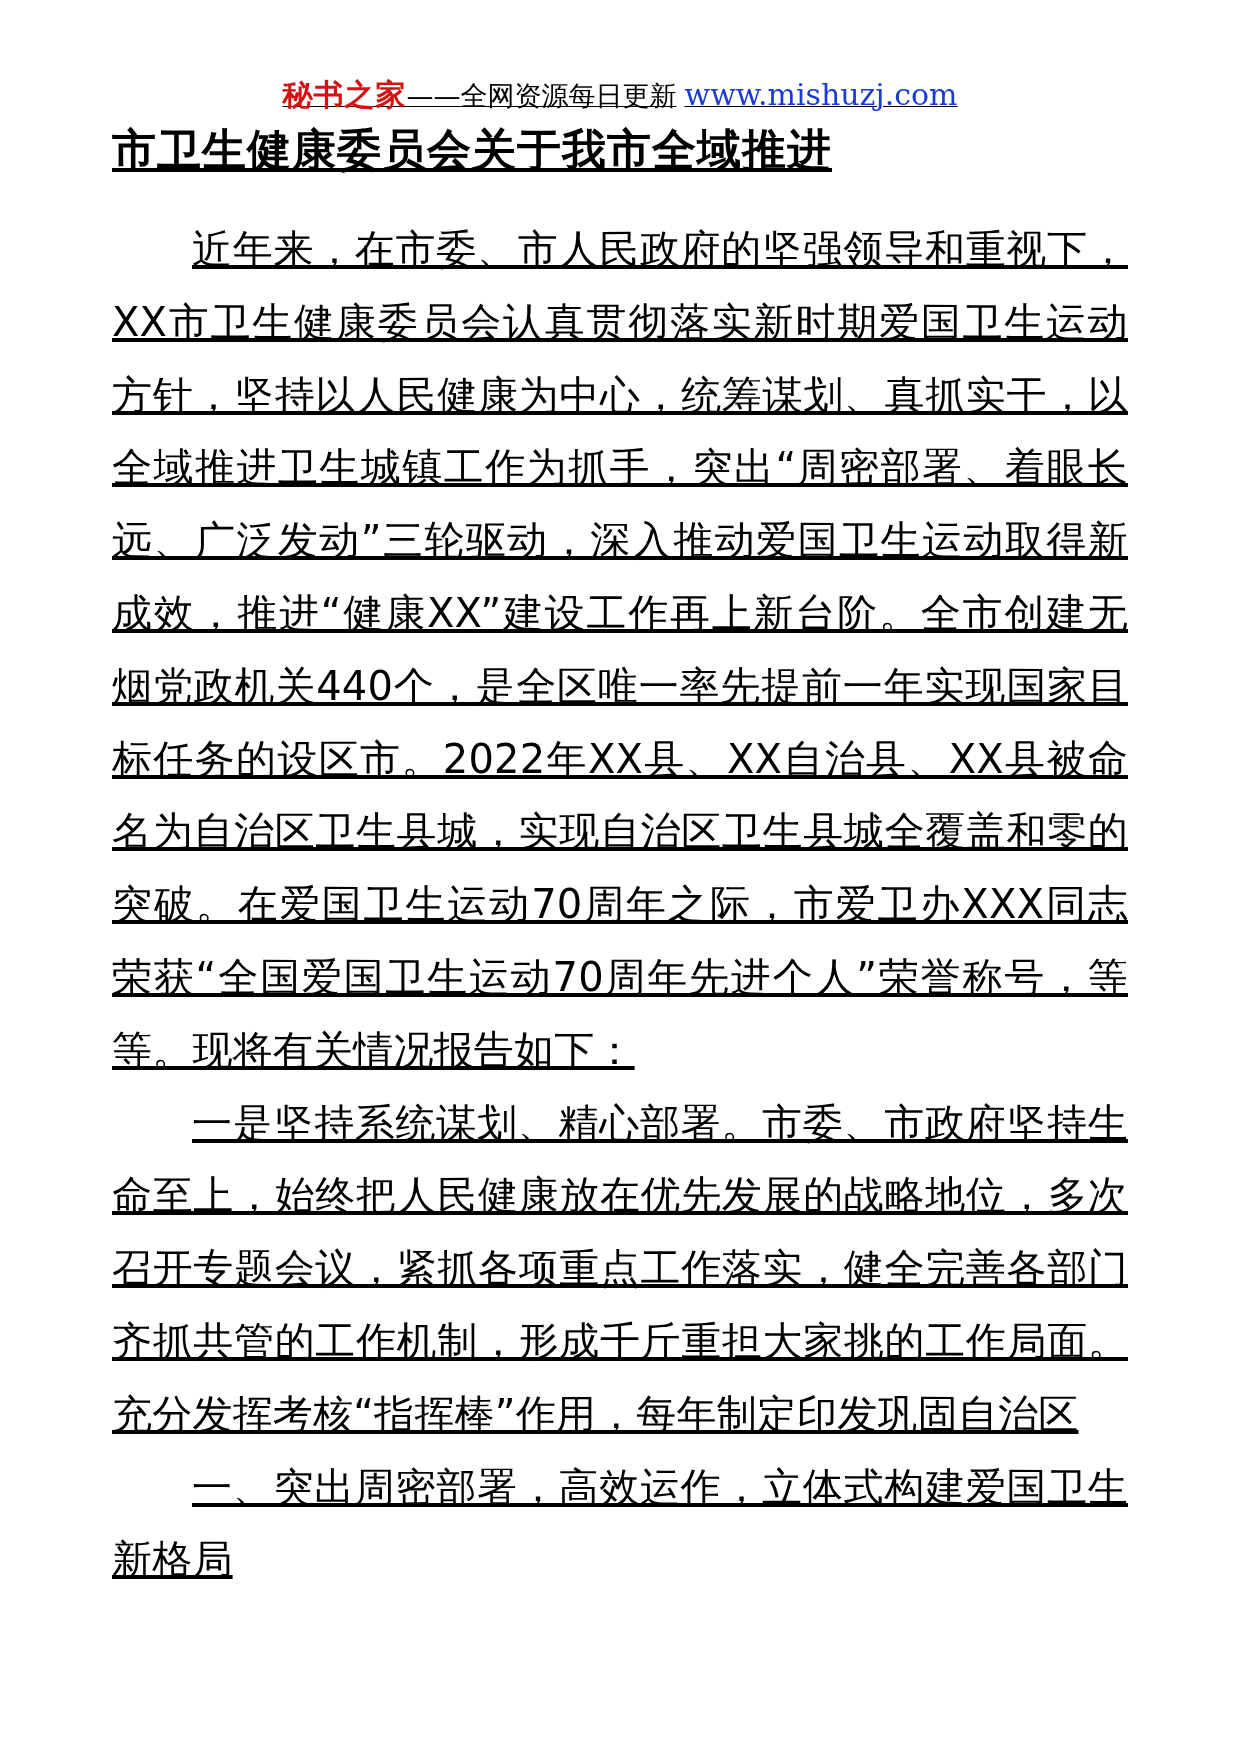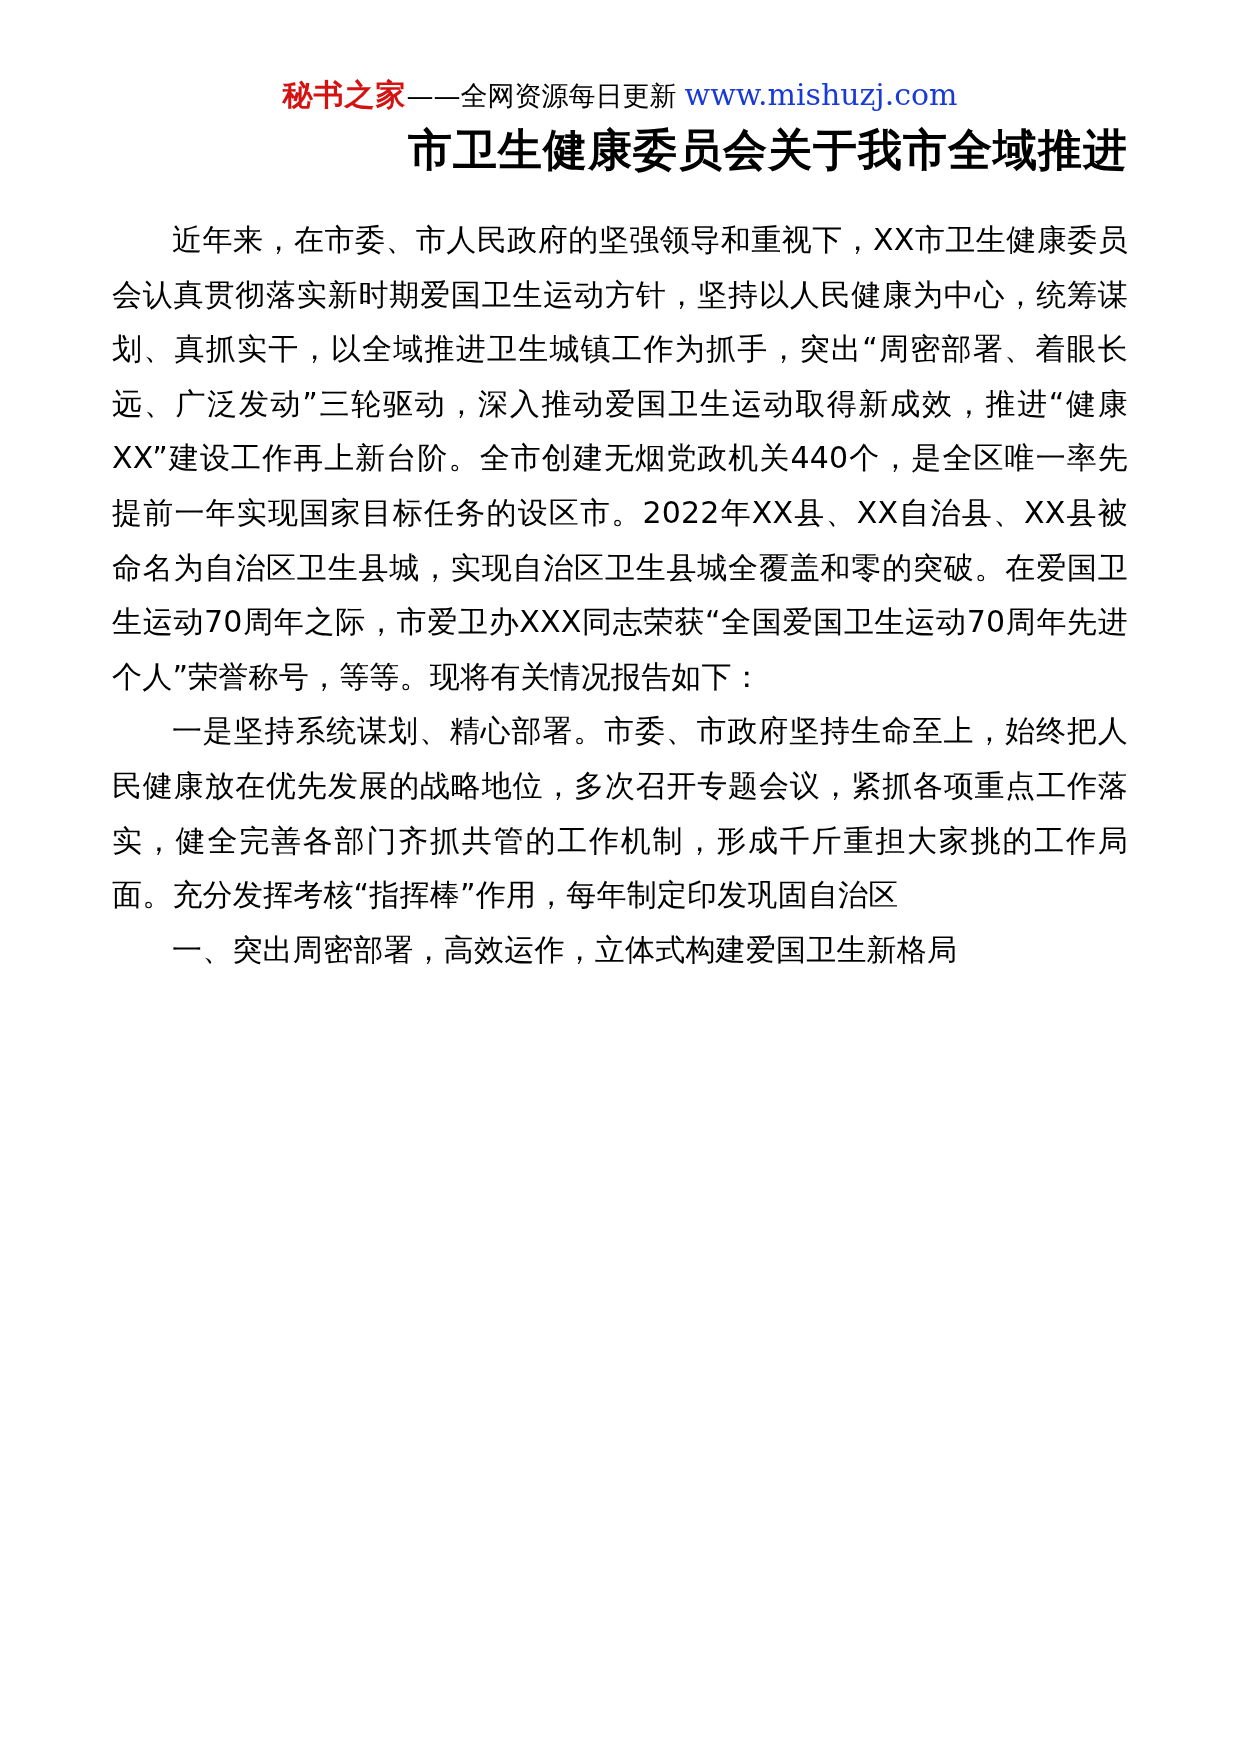--- a/index.html
+++ b/index.html
@@ -13,20 +13,21 @@
     font-family: "DejaVu Sans", "Liberation Sans", sans-serif;
     color: #000000;
     overflow: hidden;
   }
   .page {
     position: relative;
     width: 1240px;
     height: 1754px;
     box-sizing: border-box;
     padding: 78px 112px 0 112px;
+    text-decoration: underline;
   }
 
   
   .site-header {
     text-align: center;
     white-space: nowrap;
     line-height: 1.1;
     margin-bottom: 10px;
   }
   .site-brand {
@@ -48,34 +49,34 @@
   .site-url {
     color: #1a3ad6;
     font-size: 30px;
     font-weight: 400;
     margin-left: 8px;
     font-family: "DejaVu Serif", "Liberation Serif", serif;
   }
 
   
   .doc-title {
-    text-align: right;
+    text-align: left;
     font-size: 44px;
     font-weight: 700;
     line-height: 1.32;
     letter-spacing: 1px;
     margin: 4px 0 34px 0;
   }
   .doc-title .tline {
     display: block;
   }
 
   
   .body-text {
-    font-size: 30px;
+    font-size: 40px;
     line-height: 1.82;
     letter-spacing: 0.2px;
     text-align: justify;
     text-justify: inter-ideograph;
   }
   .body-text p {
     margin: 0 0 0 0;
     text-indent: 2em;
   }
 </style>

